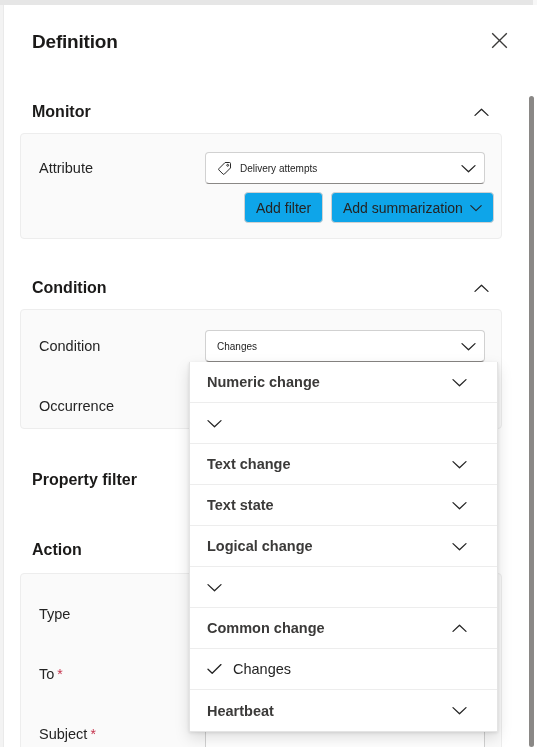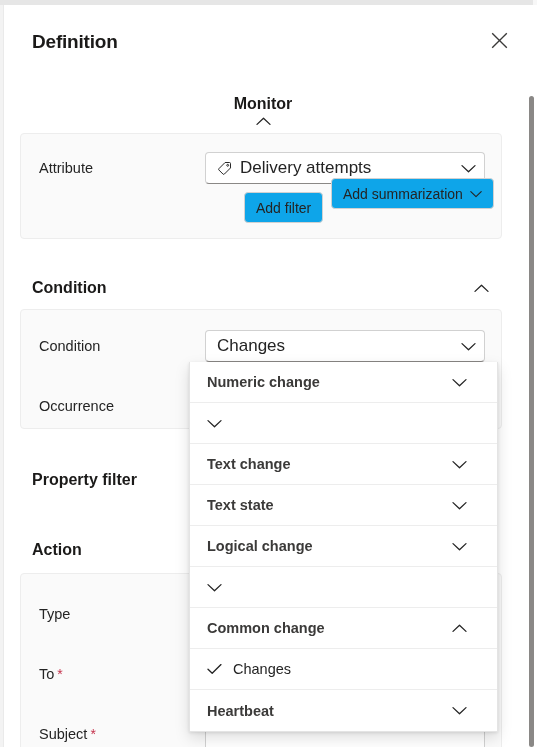--- a/index.html
+++ b/index.html
@@ -97,21 +97,21 @@
     height: 32px;
     background: #ffffff;
     border: 1px solid #d1d1d1;
     border-bottom: 1px solid #8a8886;
     border-radius: 4px;
     display: flex; align-items: center;
     padding: 0 8px 0 11px;
     cursor: pointer;
   }
   .combo .combo-text {
-    font-size: 17px; color: #242424;
+    font-size: 10px; color: #242424;
     flex: 1; white-space: nowrap; overflow: hidden; text-overflow: ellipsis;
   }
   .combo .lead-icon { margin-right: 8px; display: flex; align-items: center; }
 
   
   .btn {
     height: 31px;
     background: #0ea5e9;
     border: 1px solid #d1d1d1;
     border-radius: 4px;
@@ -184,21 +184,21 @@
       <span>
         <svg width="17" height="17" viewBox="0 0 17 17">
           <path d="M1.2 1.2 L15.8 15.8 M15.8 1.2 L1.2 15.8" stroke="#3b3a39" stroke-width="1.35" fill="none"></path>
         </svg>
       </span>
     </div>
   </div>
 
   <div class="content">
 
-    <div class="section-head" style="top:18px;flex-direction:column;">
+    <div class="section-head" style="top:18px;">
       <span class="section-title">Monitor</span>
       <span class="chevron-btn">
         <svg width="15" height="9" viewBox="0 0 15 9">
             <path d="M1 7.4 L7.5 1.3 L14 7.4" stroke="#242424" stroke-width="1.3" fill="none" stroke-linecap="round" stroke-linejoin="round"></path>
           </svg>
       </span>
     </div>
 
     <div class="card" style="top:56px; height:106px;">
       <div class="field-row" style="top:12px;">
@@ -217,21 +217,21 @@
               <path d="M1 1.6 L7.5 7.7 L14 1.6" stroke="#242424" stroke-width="1.3" fill="none" stroke-linecap="round" stroke-linejoin="round"></path>
             </svg>
         </span>
       </div>
 
       <div style="position:absolute; left:223px; top:58px;">
         <span class="btn">
           <span>Add filter</span>
         </span>
       </div>
-      <div style="position:absolute; left:310px; top:44px;">
+      <div style="position:absolute; left:310px; top:58px;">
         <span class="btn">
           <span>Add summarization</span>
           <span class="caret">
             <svg width="12" height="8" viewBox="0 0 15 9">
                 <path d="M1 1.6 L7.5 7.7 L14 1.6" stroke="#242424" stroke-width="1.4" fill="none" stroke-linecap="round" stroke-linejoin="round"></path>
               </svg>
           </span>
         </span>
       </div>
     </div>

